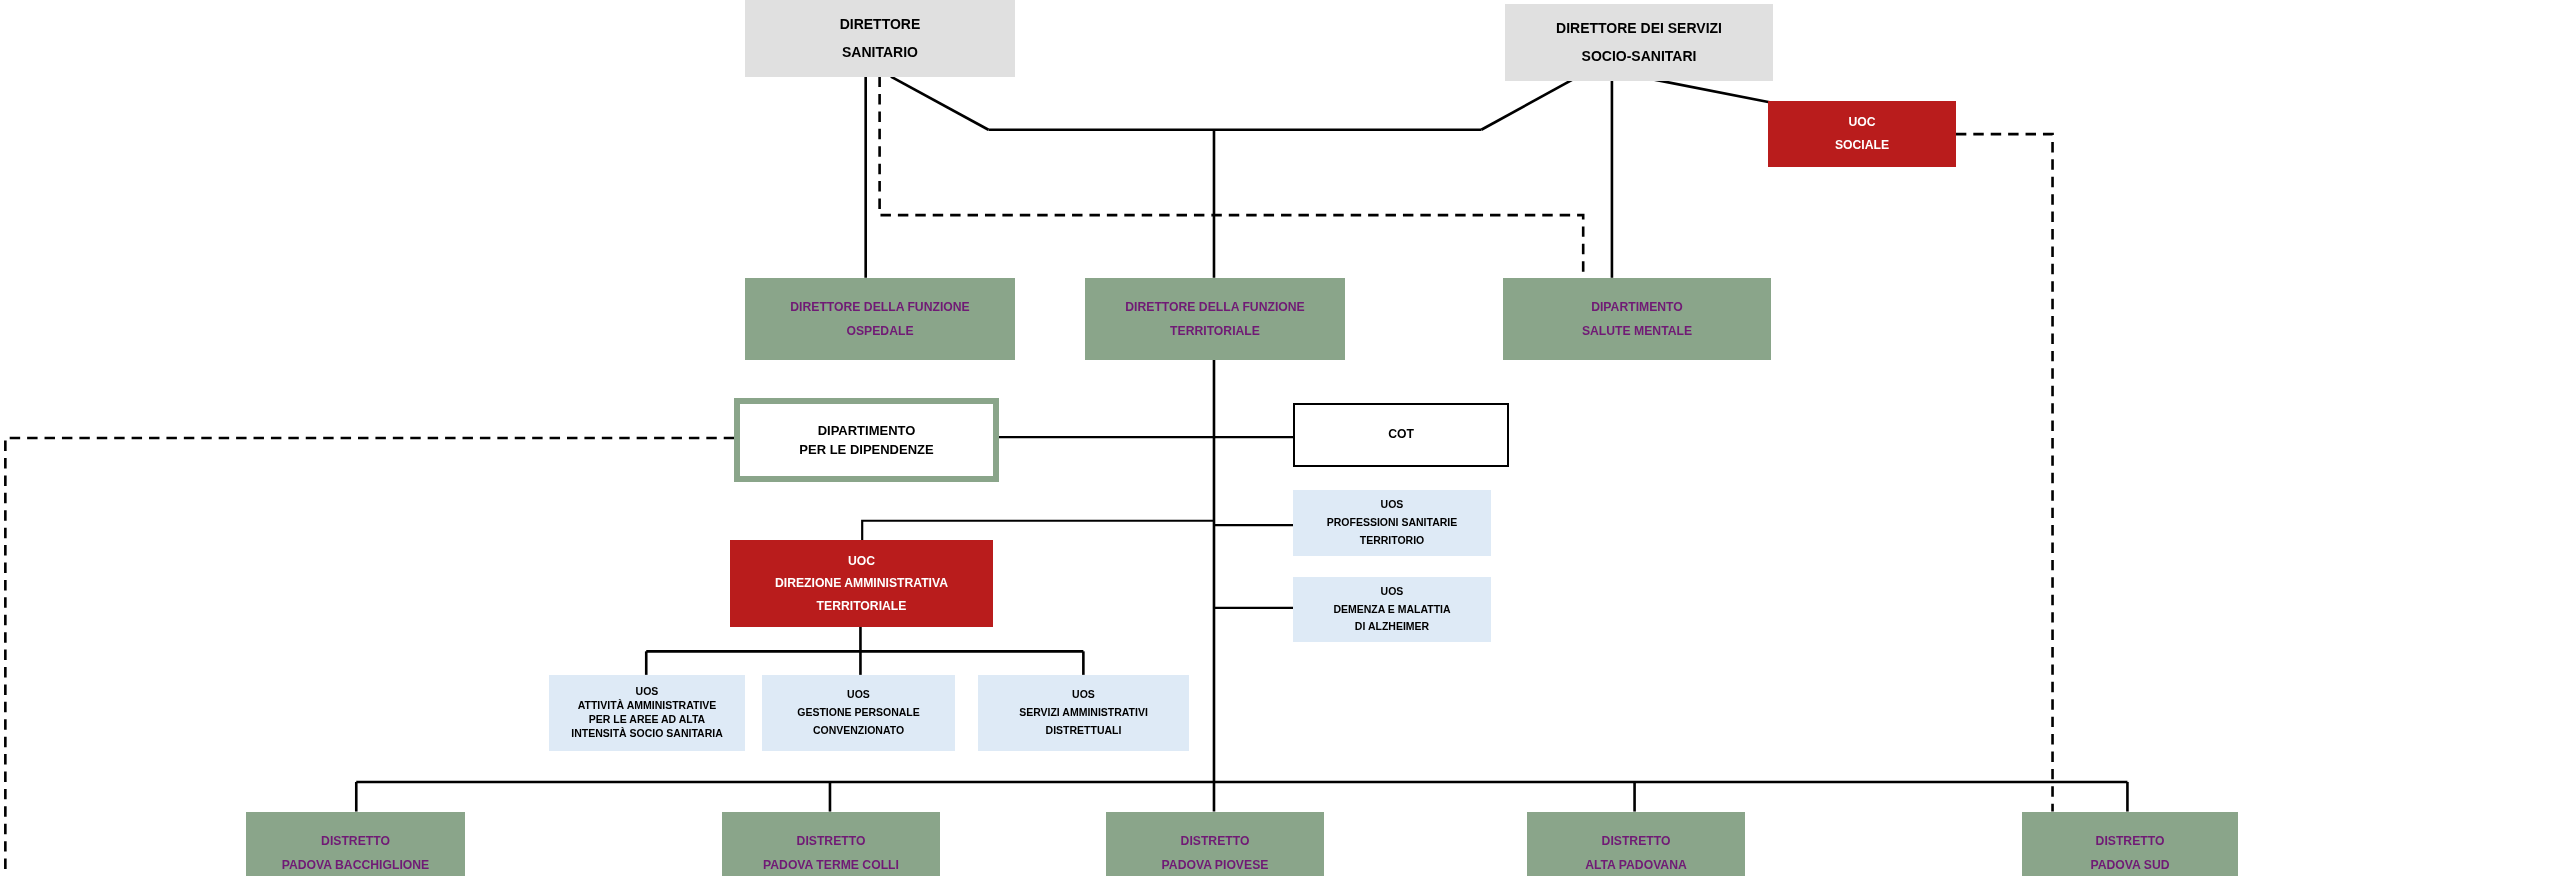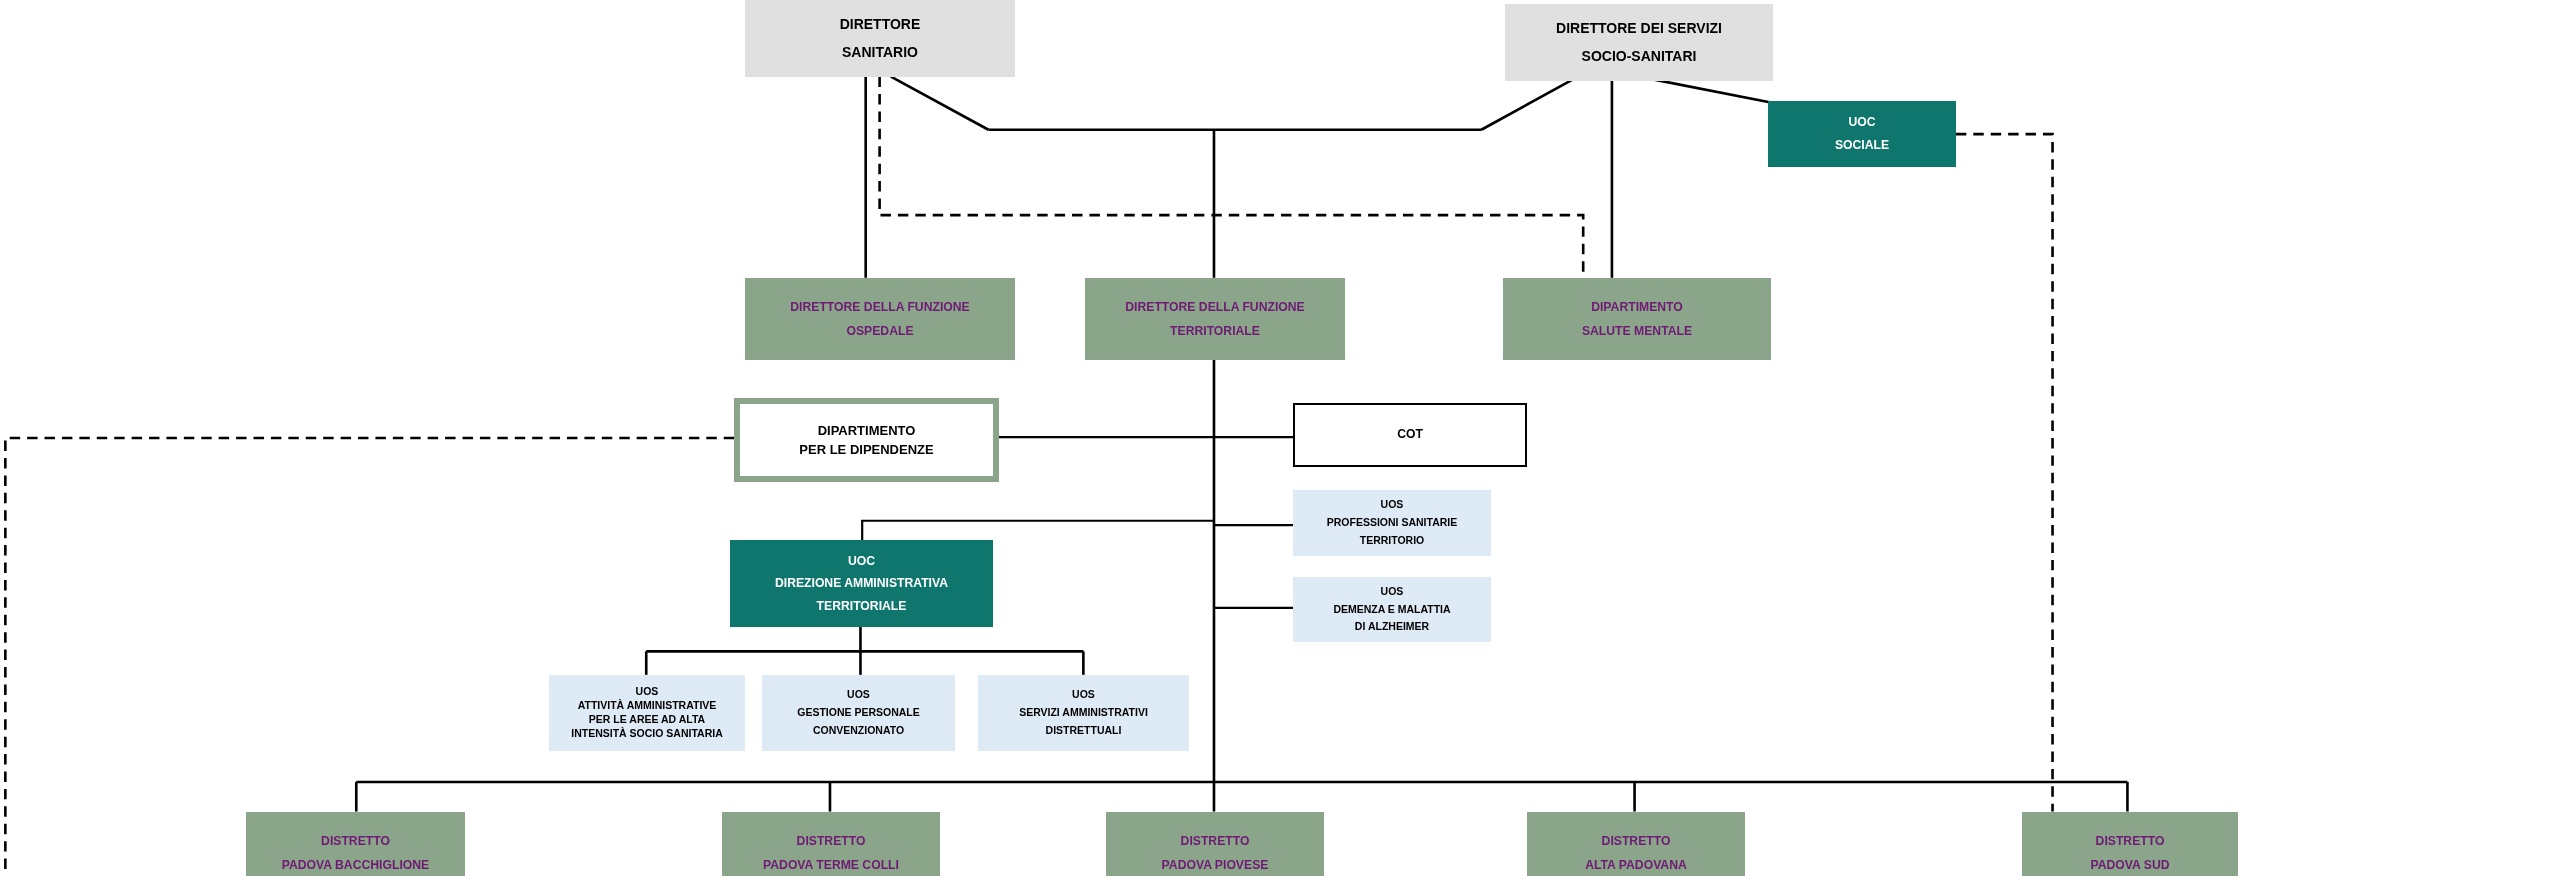--- a/index.html
+++ b/index.html
@@ -29,21 +29,21 @@
     font-weight: bold;
     box-sizing: border-box;
   }
   .node .label {
     white-space: pre-line;
     display: block;
     width: 100%;
   }
   .grey      { background: #E0E0E0; color: #000000; font-size: 14px; line-height: 1.95; }
   .green     { background: #8AA58A; color: #701a75; font-size: 12.2px; line-height: 2.0;  }
-  .blue      { background: #0f766e; color: #ffffff; font-size: 12.2px; line-height: 1.85; }
+  .blue      { background: #b91c1c; color: #ffffff; font-size: 12.2px; line-height: 1.85; }
   .lightblue { background: #DEEAF6; color: #000000; font-size: 10.5px; line-height: 1.7;  }
   .lightblue.tight { line-height: 1.32; }
   .white-green { background: #ffffff; border: 6.1px solid #8AA58A; color: #000000; font-size: 13px; line-height: 1.5; }
   .white-black { background: #ffffff; border: 2.6px solid #000000; color: #000000; font-size: 12.2px; line-height: 1.4; }
 </style>
 </head>
 <body>
 
 <div class="canvas">
 
@@ -106,21 +106,21 @@
   <div class="node green" style="left:1503px; top:278px; width:268px; height:82px;">
     <span class="label">DIPARTIMENTO
 SALUTE MENTALE</span>
   </div>
 
   <div class="node white-green" style="left:734px; top:398px; width:265px; height:84px;">
     <span class="label">DIPARTIMENTO
 PER LE DIPENDENZE</span>
   </div>
 
-  <div class="node white-black" style="left:1293px; top:403px; width:234px; height:64px;text-align:center;">
+  <div class="node white-black" style="left:1293px; top:403px; width:216px; height:64px;text-align:center;">
     <span class="label">COT</span>
   </div>
 
   <div class="node lightblue" style="left:1293px; top:490px; width:198px; height:66px;">
     <span class="label">UOS
 PROFESSIONI SANITARIE
 TERRITORIO</span>
   </div>
   <div class="node lightblue" style="left:1293px; top:577px; width:198px; height:65px;">
     <span class="label">UOS

